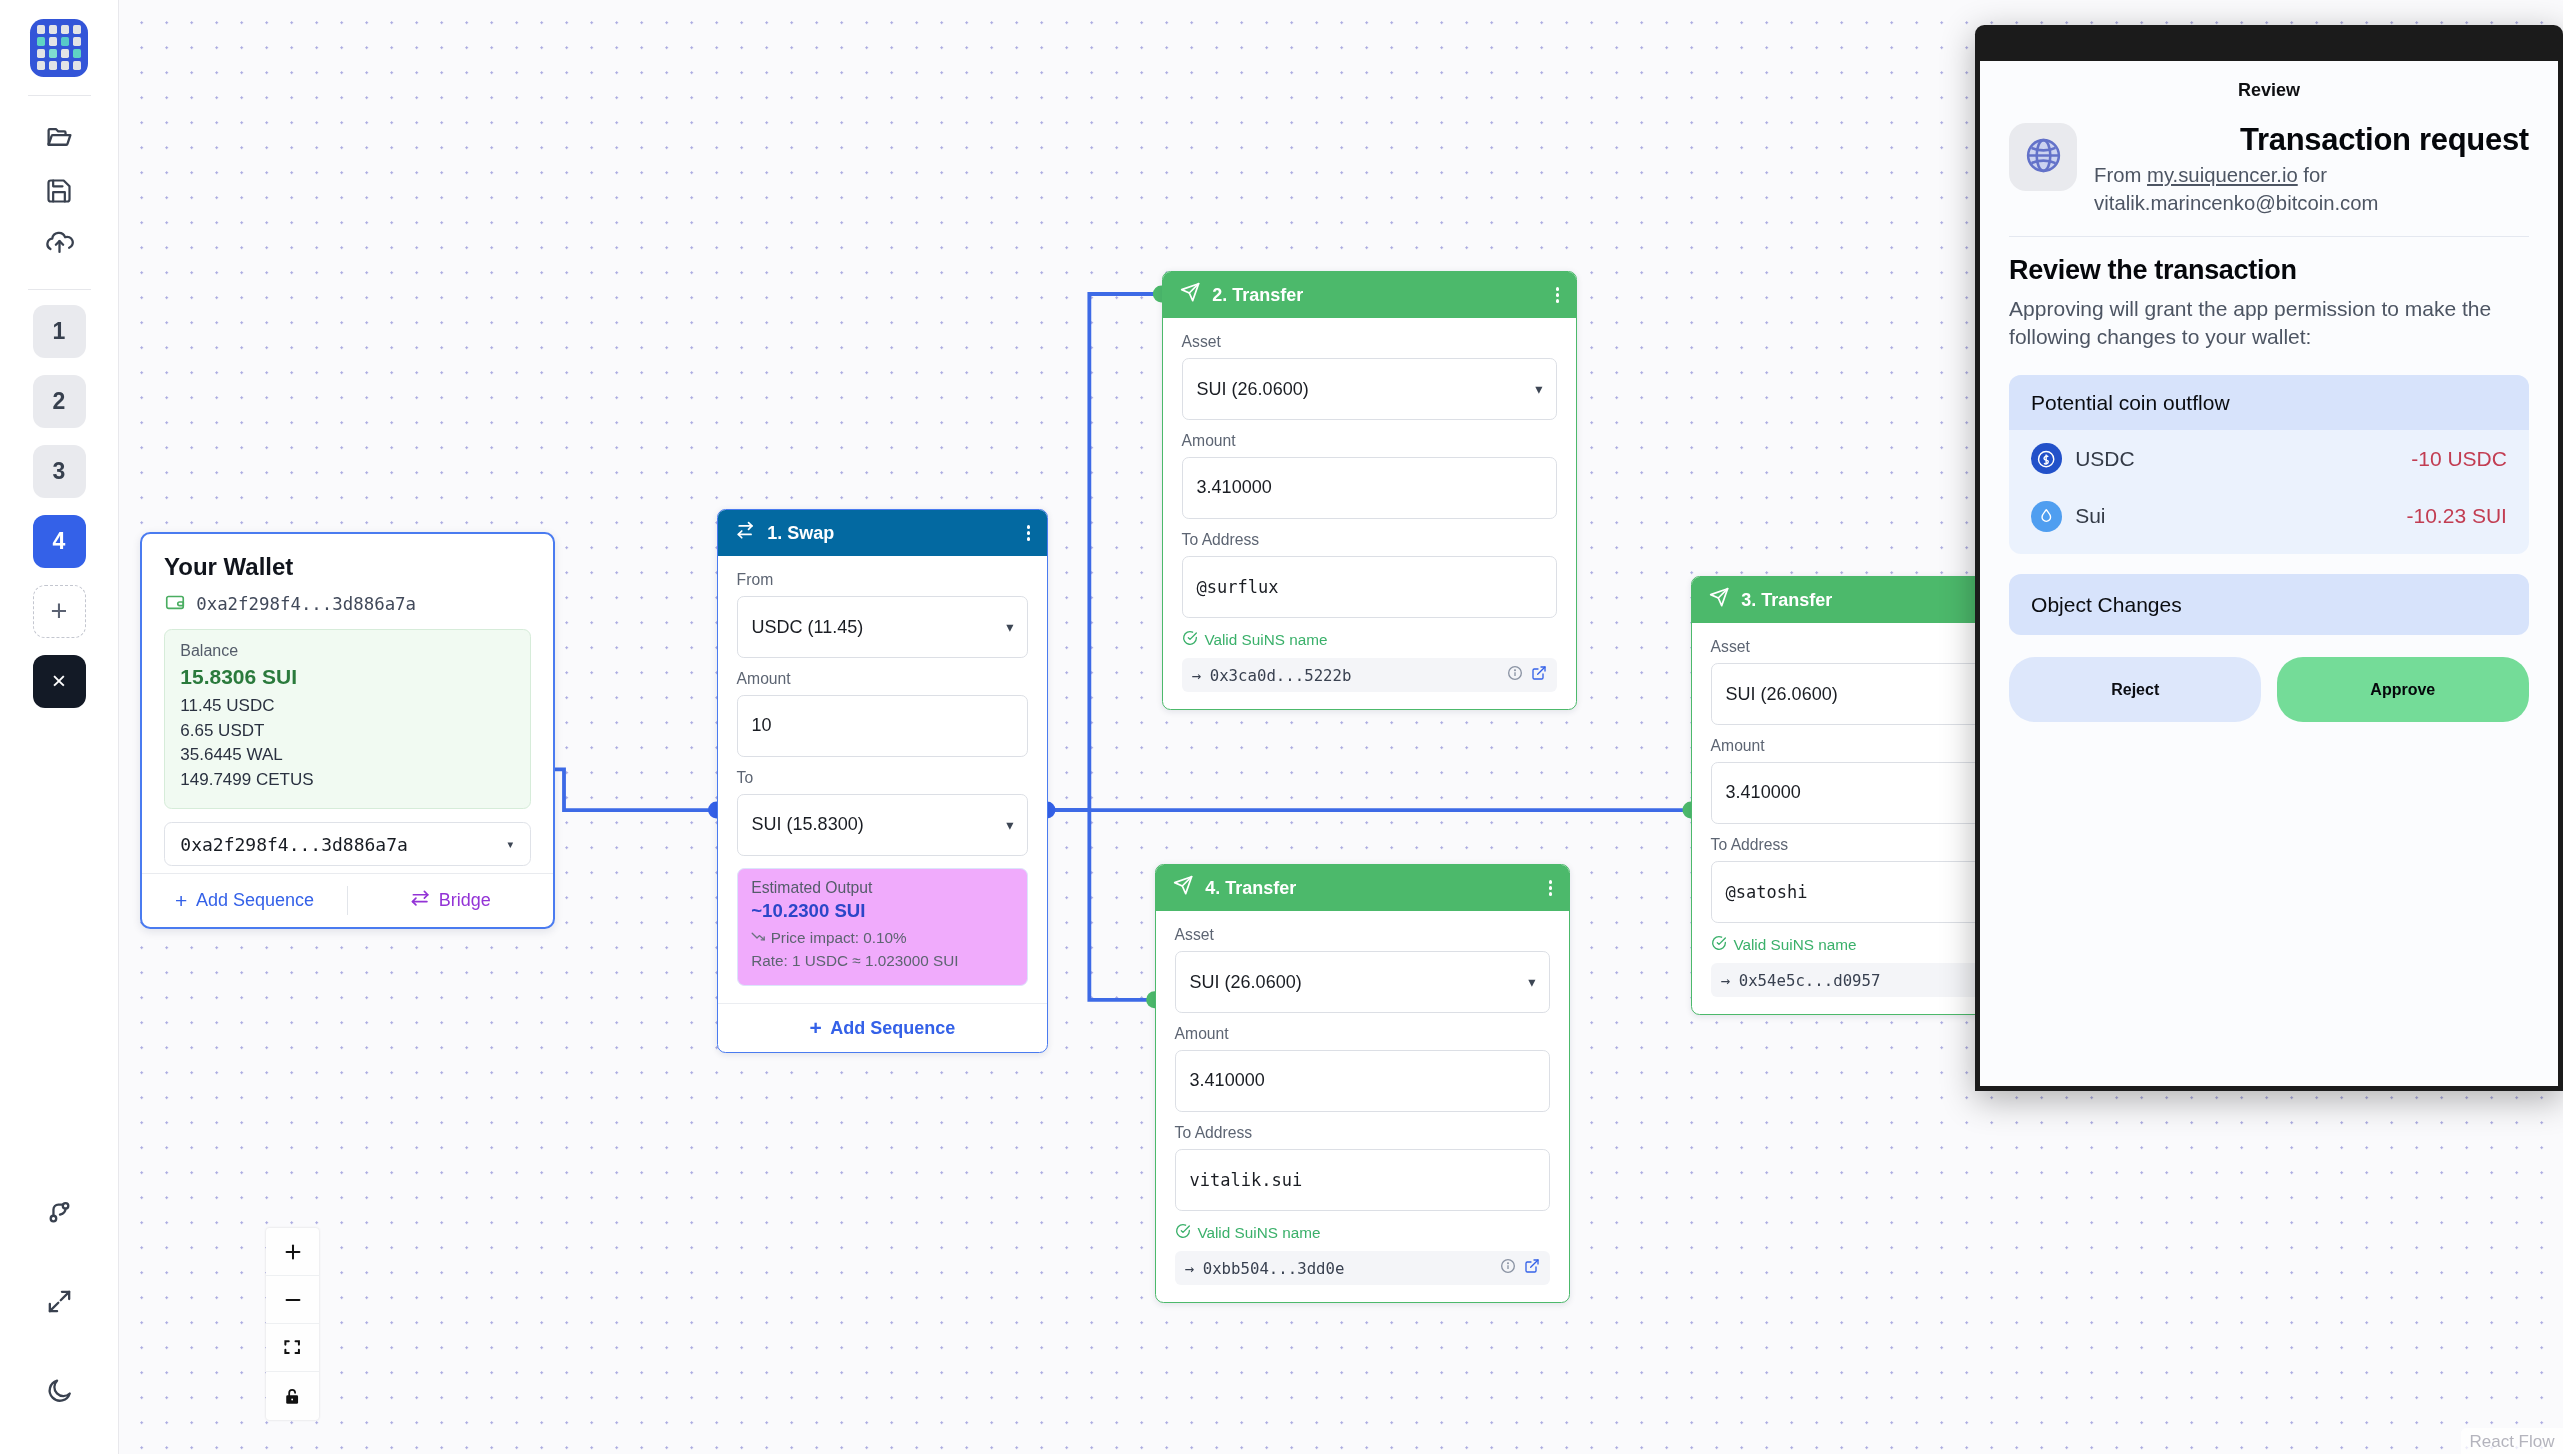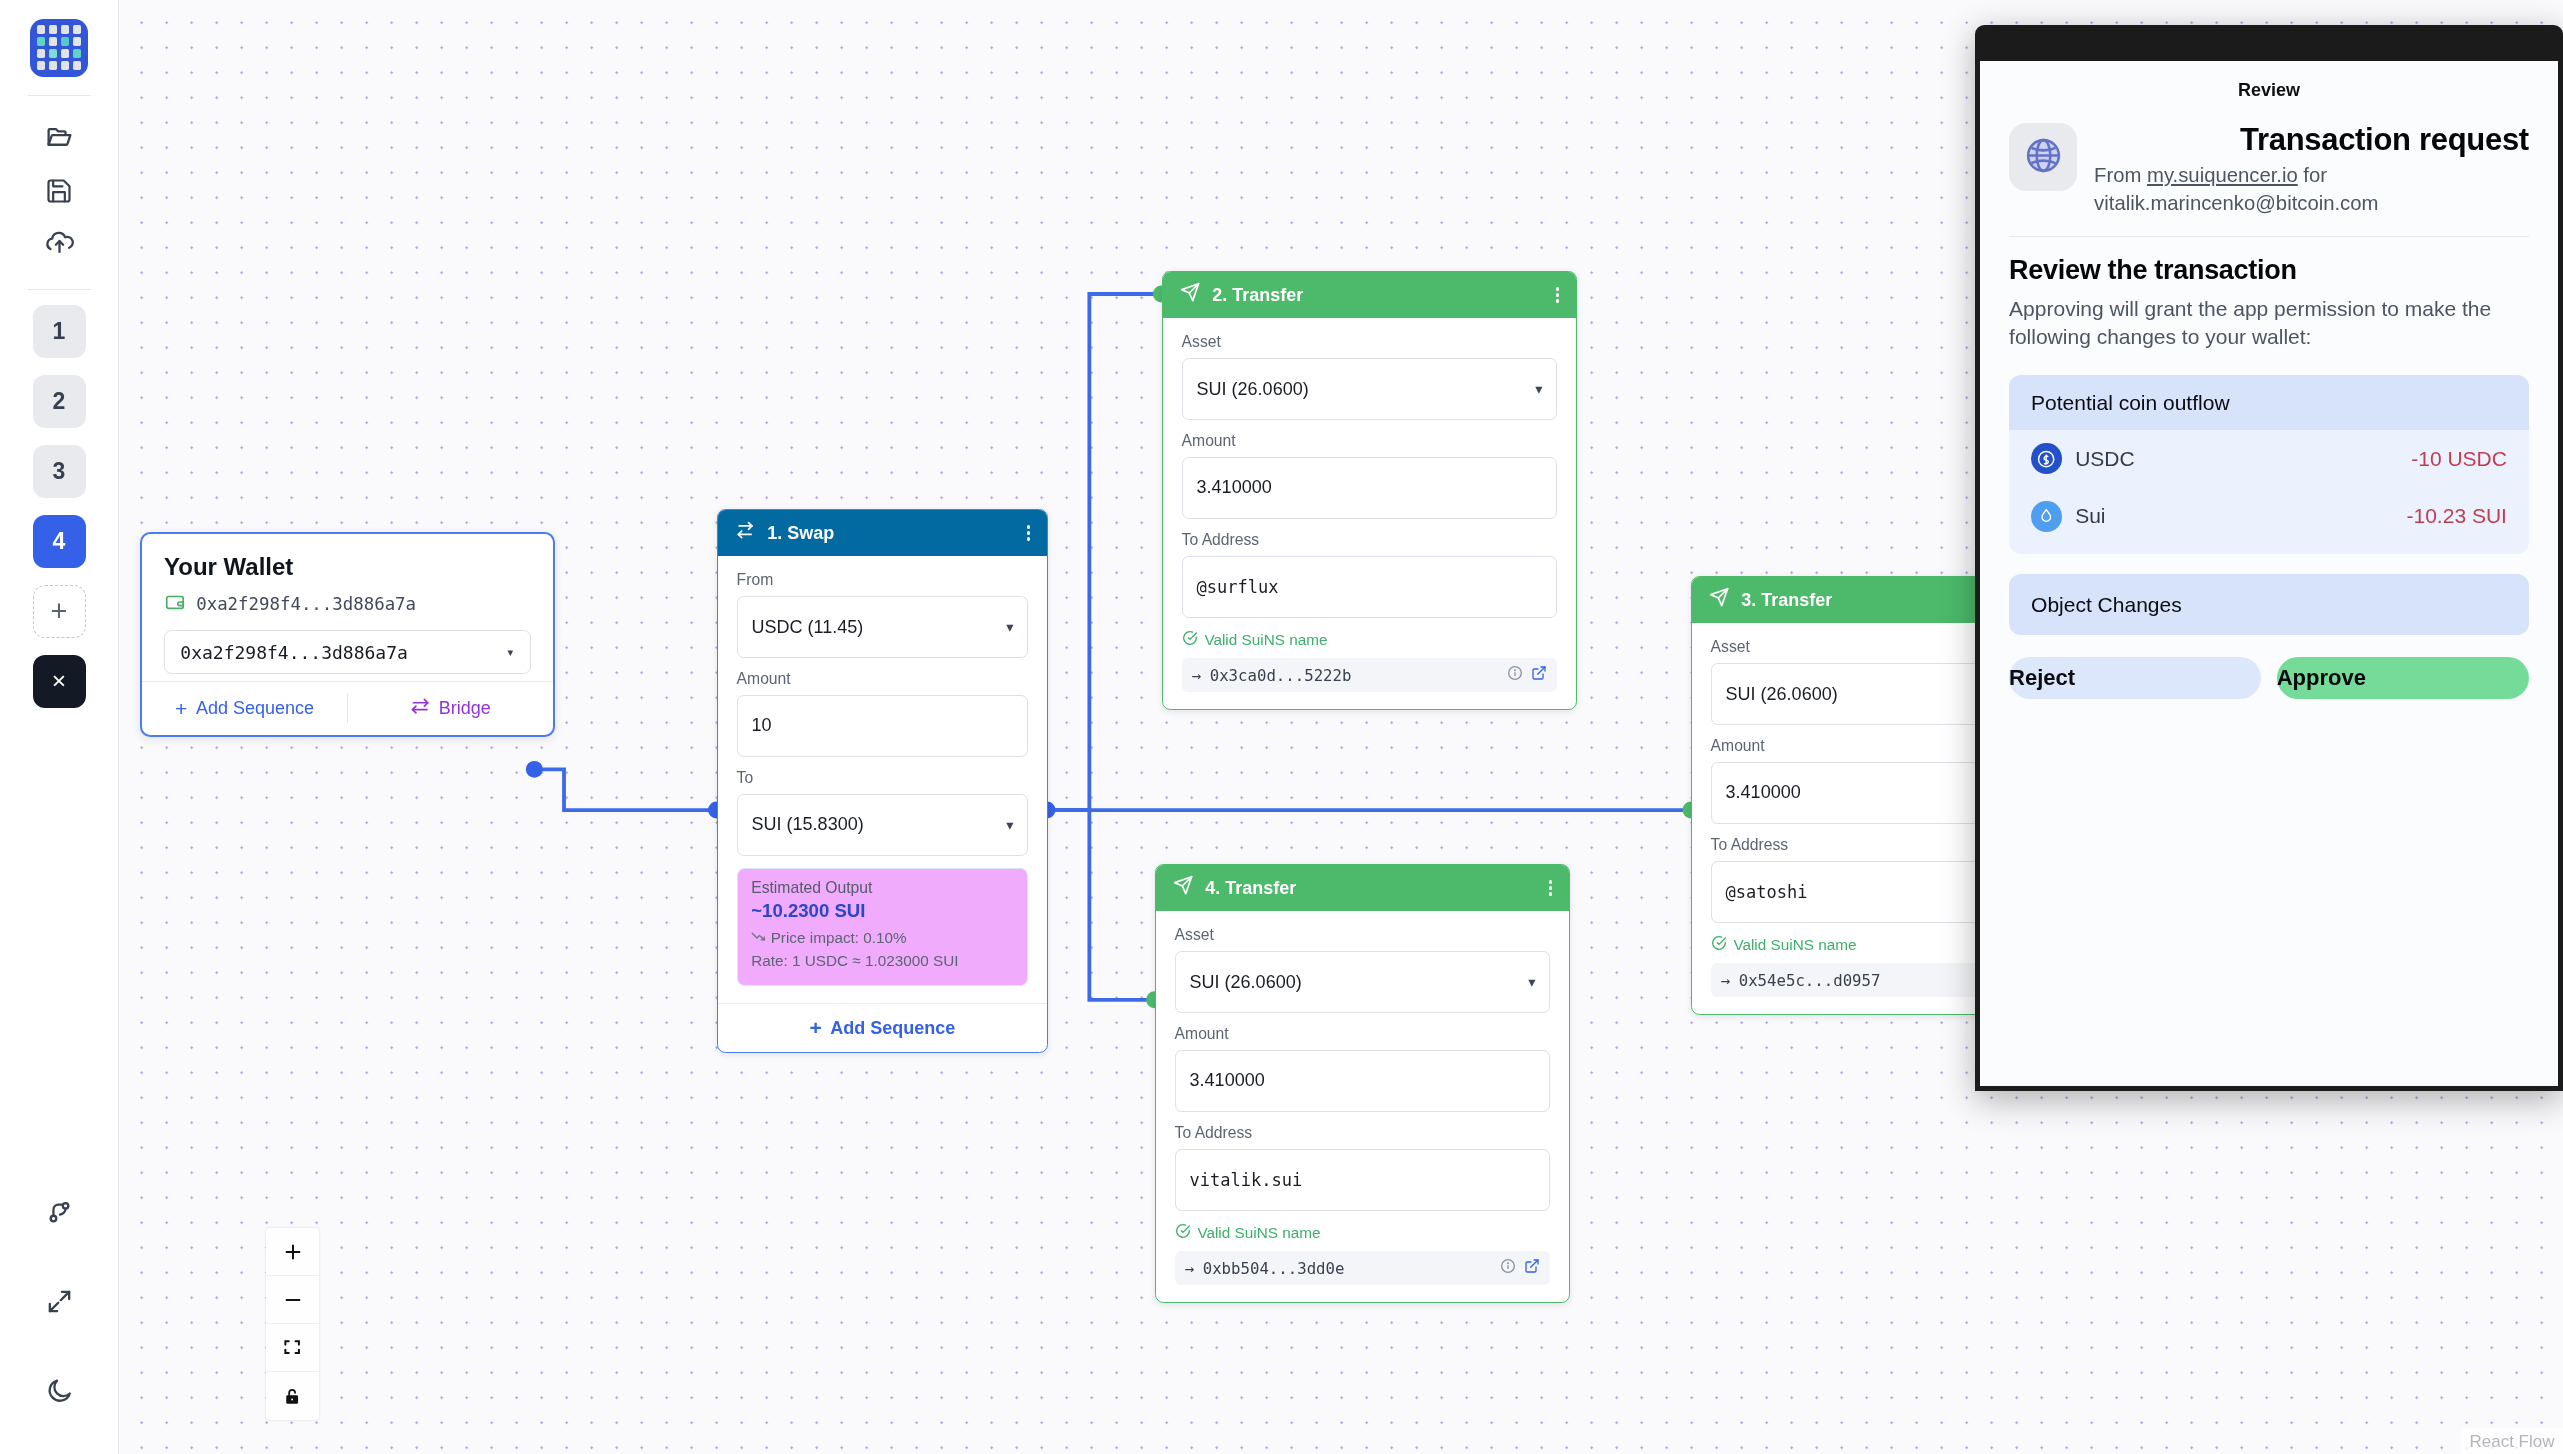--- a/index.html
+++ b/index.html
@@ -173,22 +173,22 @@
   .panel{background:#ebf2fd;border-radius:12px;margin-top:24px;overflow:hidden;}
   .panel-h{background:#d7e3fb;padding:15.3px 22px;font-size:21px;color:#0a0c10;}
   .panel-row{display:flex;align-items:center;padding:13.6px 22px;gap:13.6px;text-align:center;}
   .coin{width:30.5px;height:30.5px;border-radius:50%;flex:none;display:flex;align-items:center;justify-content:center;}
   .coin-name{font-size:21px;color:#343b47;}
   .coin-delta{margin-left:auto;font-size:21px;color:#c23d52;}
   .panel.obj{margin-top:20.3px;}
   .panel.obj .panel-h{padding:18.6px 22px;}
   .btn-row{display:flex;gap:15.3px;margin-top:22px;}
   .btn{
-    flex:1;height:42px;border-radius:26px;display:flex;align-items:center;
-    font-size:22px;font-weight:700;cursor:pointer;
+    flex:1;height:65px;border-radius:26px;display:flex;align-items:center;justify-content:center;
+    font-size:16px;font-weight:700;cursor:pointer;
   }
   .btn.reject{background:#dde7fb;color:#0b0d12;}
   .btn.approve{background:#74dc98;color:#05070b;}
 </style>
 </head>
 <body>
 
 <div id="sidebar">
 
   <div class="logo">
@@ -305,20 +305,28 @@
     <div class="w-inner">
       <div class="w-title">Your Wallet</div>
       <div class="w-addr">
         <span>
           <svg width="22" height="22" viewBox="0 0 24 24" fill="none" stroke="#4aad61" stroke-width="1.8" stroke-linecap="round" stroke-linejoin="round">
             <rect x="3" y="6" width="18" height="13" rx="2"></rect>
               <path d="M17 12h4v4h-4a2 2 0 0 1 0-4z"></path>
           </svg>
         </span>
         <span>0xa2f298f4...3d886a7a</span>
+      </div>
+      <div class="bal-box">
+        <div class="lbl">Balance</div>
+        <div class="bal-main">15.8306 SUI</div>
+        <div class="bal-row">11.45 USDC</div>
+        <div class="bal-row">6.65 USDT</div>
+        <div class="bal-row">35.6445 WAL</div>
+        <div class="bal-row">149.7499 CETUS</div>
       </div>
       <div class="w-select">
         <span>0xa2f298f4...3d886a7a</span>
         <span class="chev">▾</span>
       </div>
     </div>
     <div class="w-foot">
       <div class="half link-blue">
         <span style="font-size:21px;">+</span>
         <span>Add Sequence</span>

